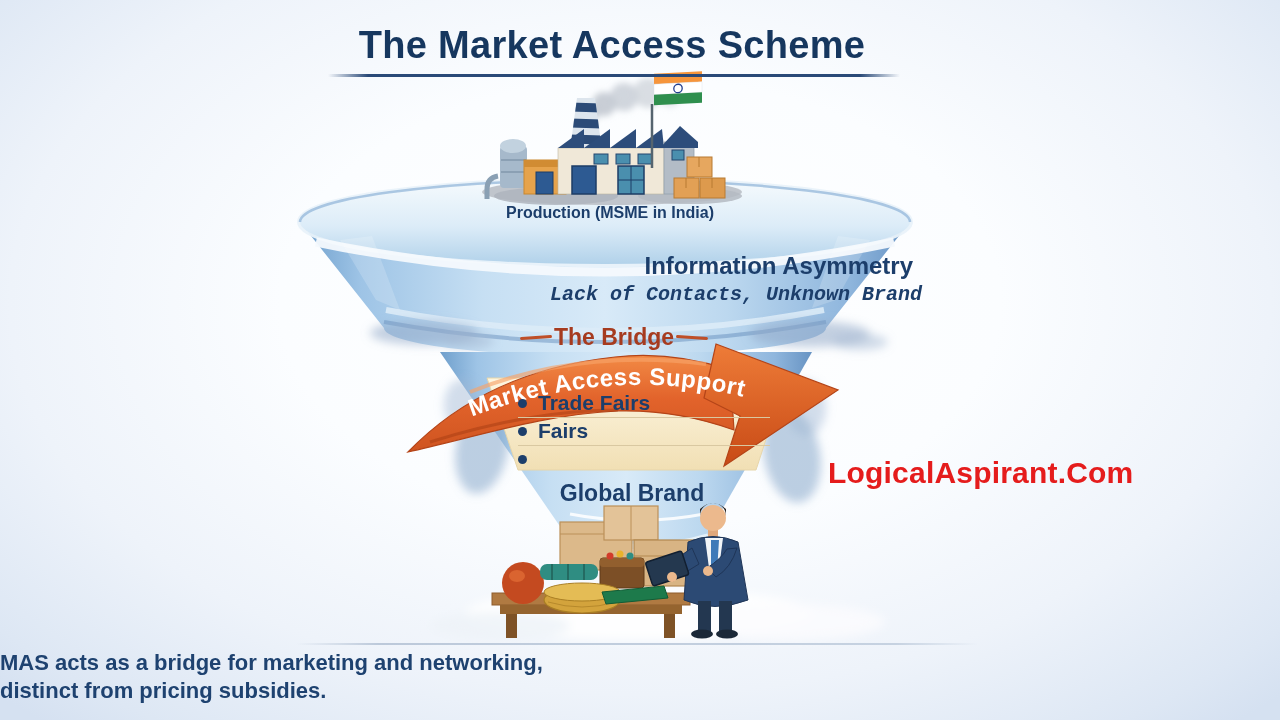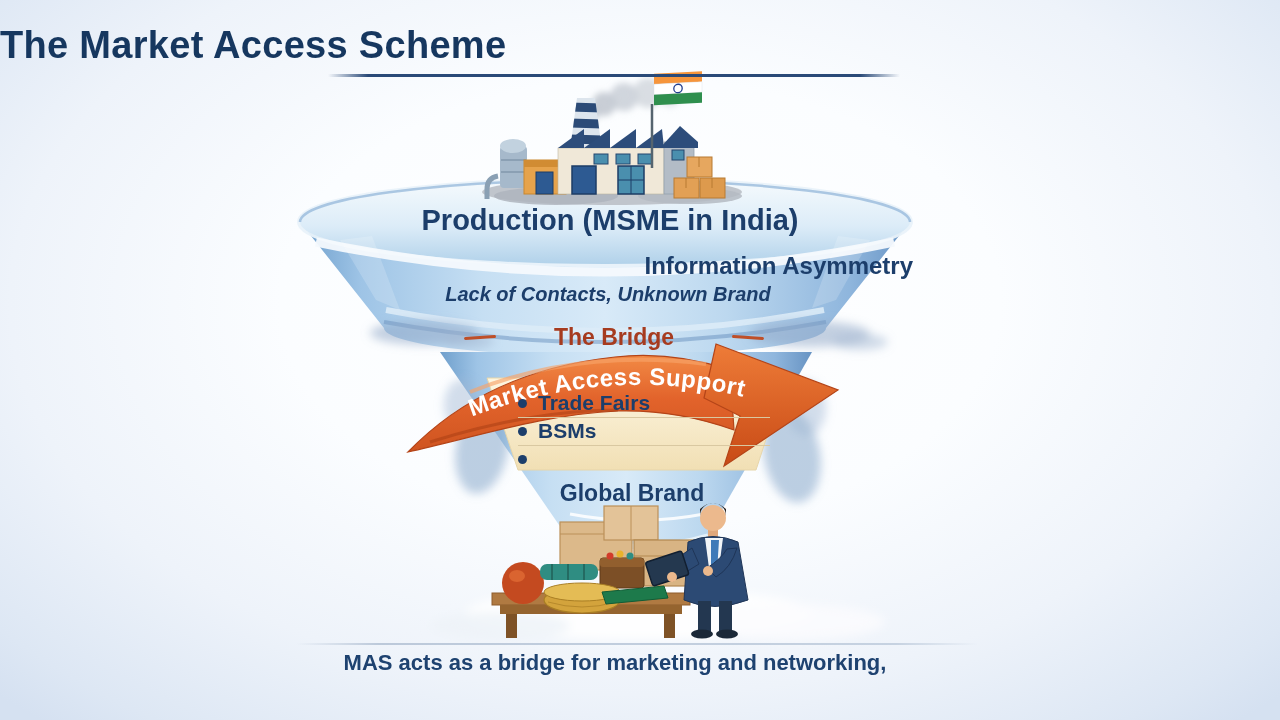--- a/index.html
+++ b/index.html
@@ -3,39 +3,39 @@
 <meta charset="utf-8">
 <style>
   html,body{margin:0;padding:0;}
   .stage{
     position:relative;width:1280px;height:720px;overflow:hidden;
     background:radial-gradient(ellipse 900px 560px at 50% 42%, #ffffff 0%, #fbfdff 40%, #eef3fa 70%, #dde7f4 92%, #d5e1f1 100%);
     font-family:"Liberation Sans", sans-serif;
   }
   .layer-svg{position:absolute;left:0;top:0;z-index:1;}
   .txt{position:absolute;z-index:2;color:#1c3e6b;}
-  .page-title{left:0;top:24px;width:1224px;text-align:left;font-size:38px;font-weight:bold;color:#16375f;letter-spacing:.3px;}
+  .page-title{left:0;top:24px;width:1224px;text-align:center;font-size:38px;font-weight:bold;color:#16375f;letter-spacing:.3px;}
   .title-rule{position:absolute;z-index:2;left:328px;top:74px;width:572px;height:3px;
     background:linear-gradient(90deg,rgba(42,74,120,0),#2a4a78 7%,#2a4a78 93%,rgba(42,74,120,0));}
-  .stage-label{left:305px;top:204px;width:610px;text-align:center;font-size:29px;font-weight:bold;}
+  .stage-label{left:305px;top:204px;width:610px;text-align:center;font-size:16px;font-weight:bold;}
   .problem-title{left:303px;top:252px;width:610px;text-align:right;font-size:24px;font-weight:bold;}
-  .problem-sub{left:303px;top:283px;width:610px;text-align:center;font-size:20px;font-weight:600;font-style:italic;}
-  .bridge-row{left:464px;top:324px;width:300px;display:flex;align-items:center;justify-content:space-between;gap:2px;}
+  .problem-sub{left:312px;top:283px;width:610px;text-align:right;font-size:20px;font-weight:600;font-style:italic;font-family:Liberation Mono, monospace;}
+  .bridge-row{left:464px;top:324px;width:300px;display:flex;align-items:center;justify-content:center;gap:2px;}
   .bridge-label{font-size:23px;font-weight:bold;color:#a63b1f;white-space:nowrap;}
   .bridge-dash{width:32px;height:3px;background:#bf4f28;border-radius:2px;transform:rotate(-4deg);}
   .bridge-dash.r{transform:rotate(4deg);}
   .bullets{left:518px;top:390px;width:252px;}
   .bullet-row{display:flex;align-items:center;gap:11px;height:24px;font-size:21px;font-weight:bold;color:#1c3e6b;padding:1px 0 2px;}
   .bullet-row.rule{border-bottom:1px solid #d9c8a1;}
   .bullet-dot{width:9px;height:9px;border-radius:50%;background:#1c3e6b;flex:0 0 auto;}
   .outcome-label{left:332px;top:480px;width:600px;text-align:center;font-size:23px;font-weight:bold;}
   .watermark{left:828px;top:456px;width:300px;font-size:30px;font-weight:600;color:#e51c1c;letter-spacing:.2px;}
   .footer-rule{position:absolute;z-index:2;left:296px;top:643px;width:682px;height:2px;
     background:linear-gradient(90deg,rgba(185,198,216,0),#bcc9da 12%,#c6d2e1 88%,rgba(185,198,216,0));}
-  .footer{left:0;top:649px;width:1230px;text-align:center;font-size:22px;font-weight:bold;color:#1e4270;line-height:28px;}
+  .footer{left:0;top:649px;width:1230px;text-align:left;font-size:22px;font-weight:bold;color:#1e4270;line-height:28px;}
 </style>
 </head>
 <body>
 
 <div class="stage">
 
   <svg class="layer-svg" width="1280" height="720" viewBox="0 0 1280 720">
     <defs>
       <linearGradient id="bowlH" x1="0" y1="0" x2="1" y2="0">
         <stop offset="0" stop-color="#6f9fcc"></stop>
@@ -258,28 +258,30 @@
     <span class="bridge-dash r"></span>
   </div>
 
   <div class="txt bullets">
     <div class="bullet-row rule">
       <span class="bullet-dot"></span>
       <span>Trade Fairs</span>
     </div>
     <div class="bullet-row rule">
       <span class="bullet-dot"></span>
-      <span>BSMs</span>
+      <span>Fairs</span>
     </div>
     <div class="bullet-row">
       <span class="bullet-dot"></span>
     </div>
   </div>
 
   <div class="txt outcome-label">Global Brand</div>
 
+  <div class="txt watermark">LogicalAspirant.Com</div>
 
   <div class="footer-rule"></div>
   <div class="txt footer">
     <div>MAS acts as a bridge for marketing and networking,</div>
+    <div>distinct from pricing subsidies.</div>
   </div>
 
 </div>
 
 </body></html>

